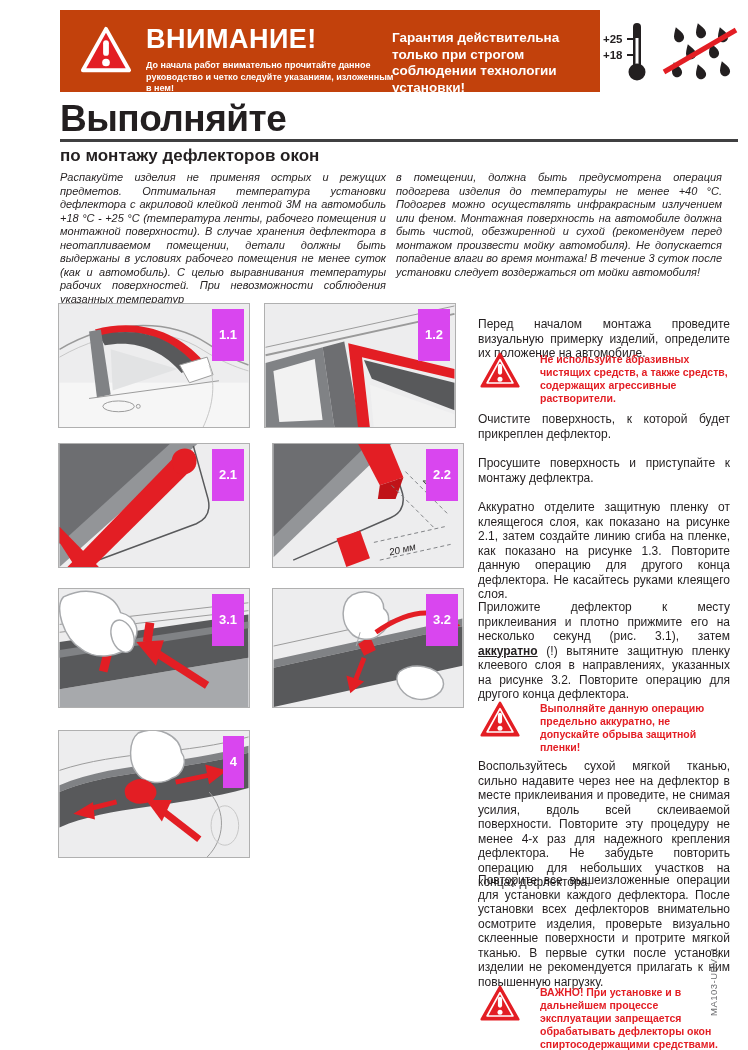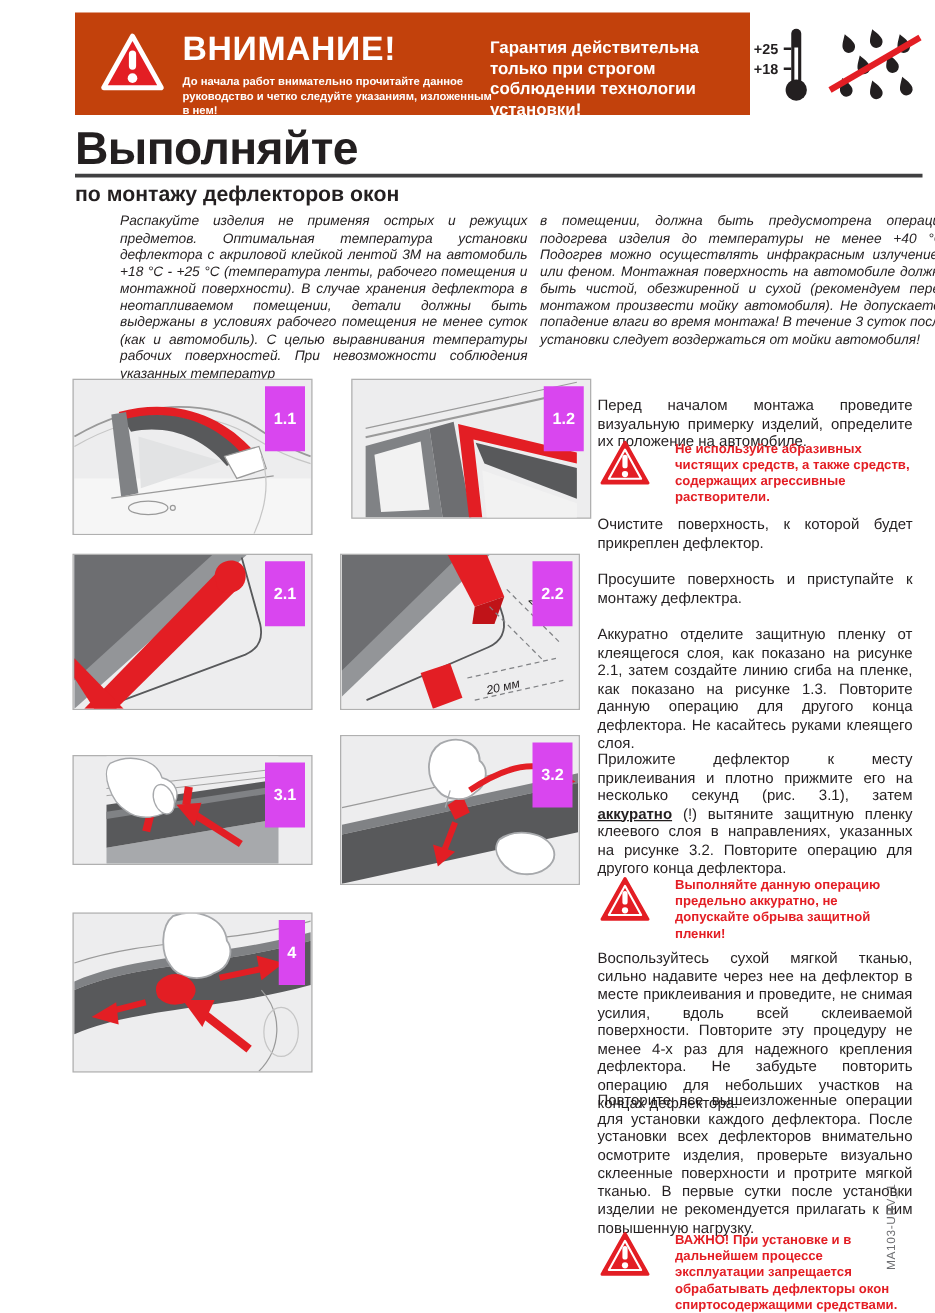--- a/index.html
+++ b/index.html
@@ -15,31 +15,31 @@
   .thermo{position:absolute;left:602px;top:20px;width:52px;height:62px;}
   .nowater{position:absolute;left:660px;top:22px;width:80px;height:58px;}
 
   
   .h1{position:absolute;left:60px;top:98px;font-size:37px;font-weight:bold;letter-spacing:-.5px;}
   .rule{position:absolute;left:60px;top:139px;width:678px;height:3px;background:#404041;}
   .h2{position:absolute;left:60px;top:146px;font-size:17px;font-weight:bold;}
 
   
   .intro{position:absolute;top:171px;width:326px;font-style:italic;font-size:11px;line-height:13.5px;
-         text-align:justify;margin-left:36px;}
+         text-align:justify;}
   .intro.l{left:60px;} .intro.r{left:396px;}
 
   
   .fig{position:absolute;width:192px;background:#ededee;border:1px solid #b0b0b0;box-sizing:border-box;}
   .fig svg{display:block;width:100%;height:100%;}
   .badge{position:absolute;top:5px;right:5px;background:#d946ef;color:#fff;font-weight:bold;
          font-size:13px;padding:18px 7px;line-height:16px;}
-  .f11{left:58px;top:303px;height:125px;} .f12{left:281px;top:303px;height:112px;}
+  .f11{left:58px;top:303px;height:125px;} .f12{left:264px;top:303px;height:125px;}
   .f21{left:58px;top:443px;height:125px;} .f22{left:272px;top:443px;height:125px;}
-  .f31{left:58px;top:588px;height:88px;margin-top:16px;} .f32{left:272px;top:588px;height:120px;}
+  .f31{left:58px;top:588px;height:120px;} .f32{left:272px;top:588px;height:120px;}
   .f4 {left:58px;top:730px;height:128px;}
 
   
   .step{position:absolute;left:478px;width:252px;font-size:12px;line-height:14.5px;text-align:justify;}
   .s0{top:305px;} .s1{top:400px;} .s2{top:444px;} .s3{top:488px;}
   .s4{top:588px;} .s5{top:747px;} .s6{top:861px;}
   .em{font-weight:bold;text-decoration:underline;}
 
   .warn{position:absolute;left:480px;width:250px;display:flex;gap:20px;align-items:flex-start;justify-content:center;}
   .w0{top:352px;} .w1{top:701px;} .w2{top:985px;}

